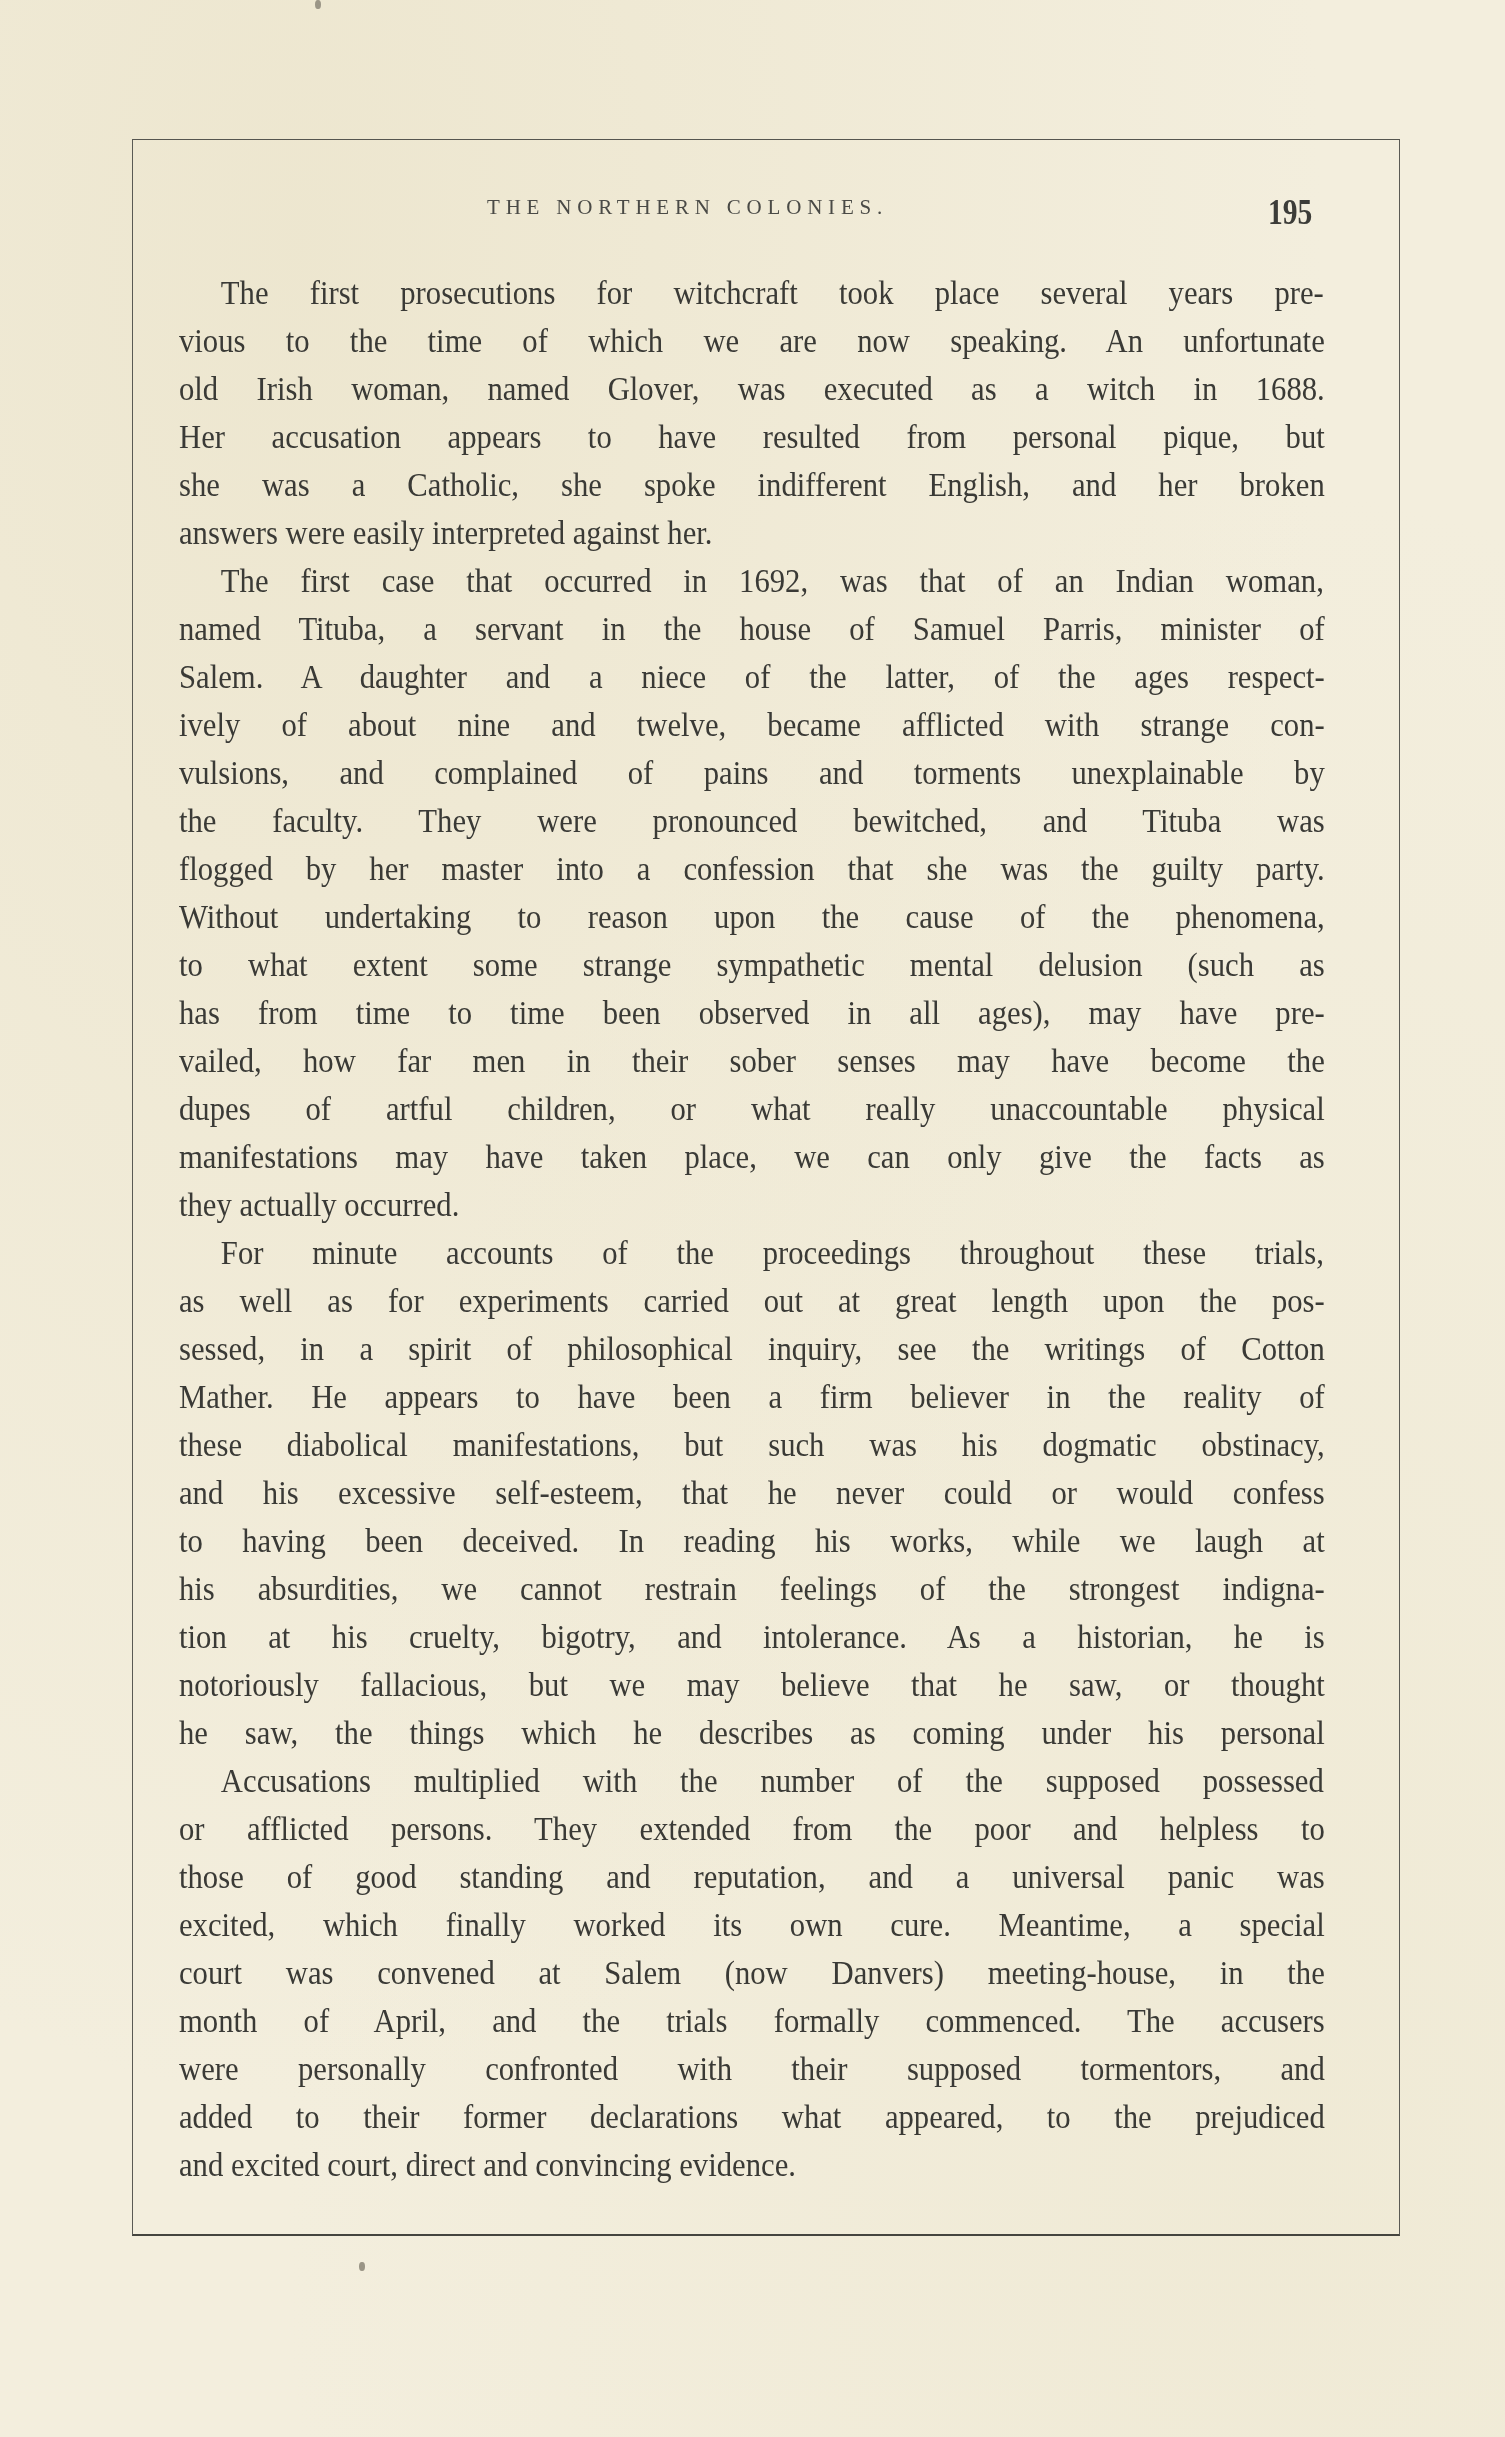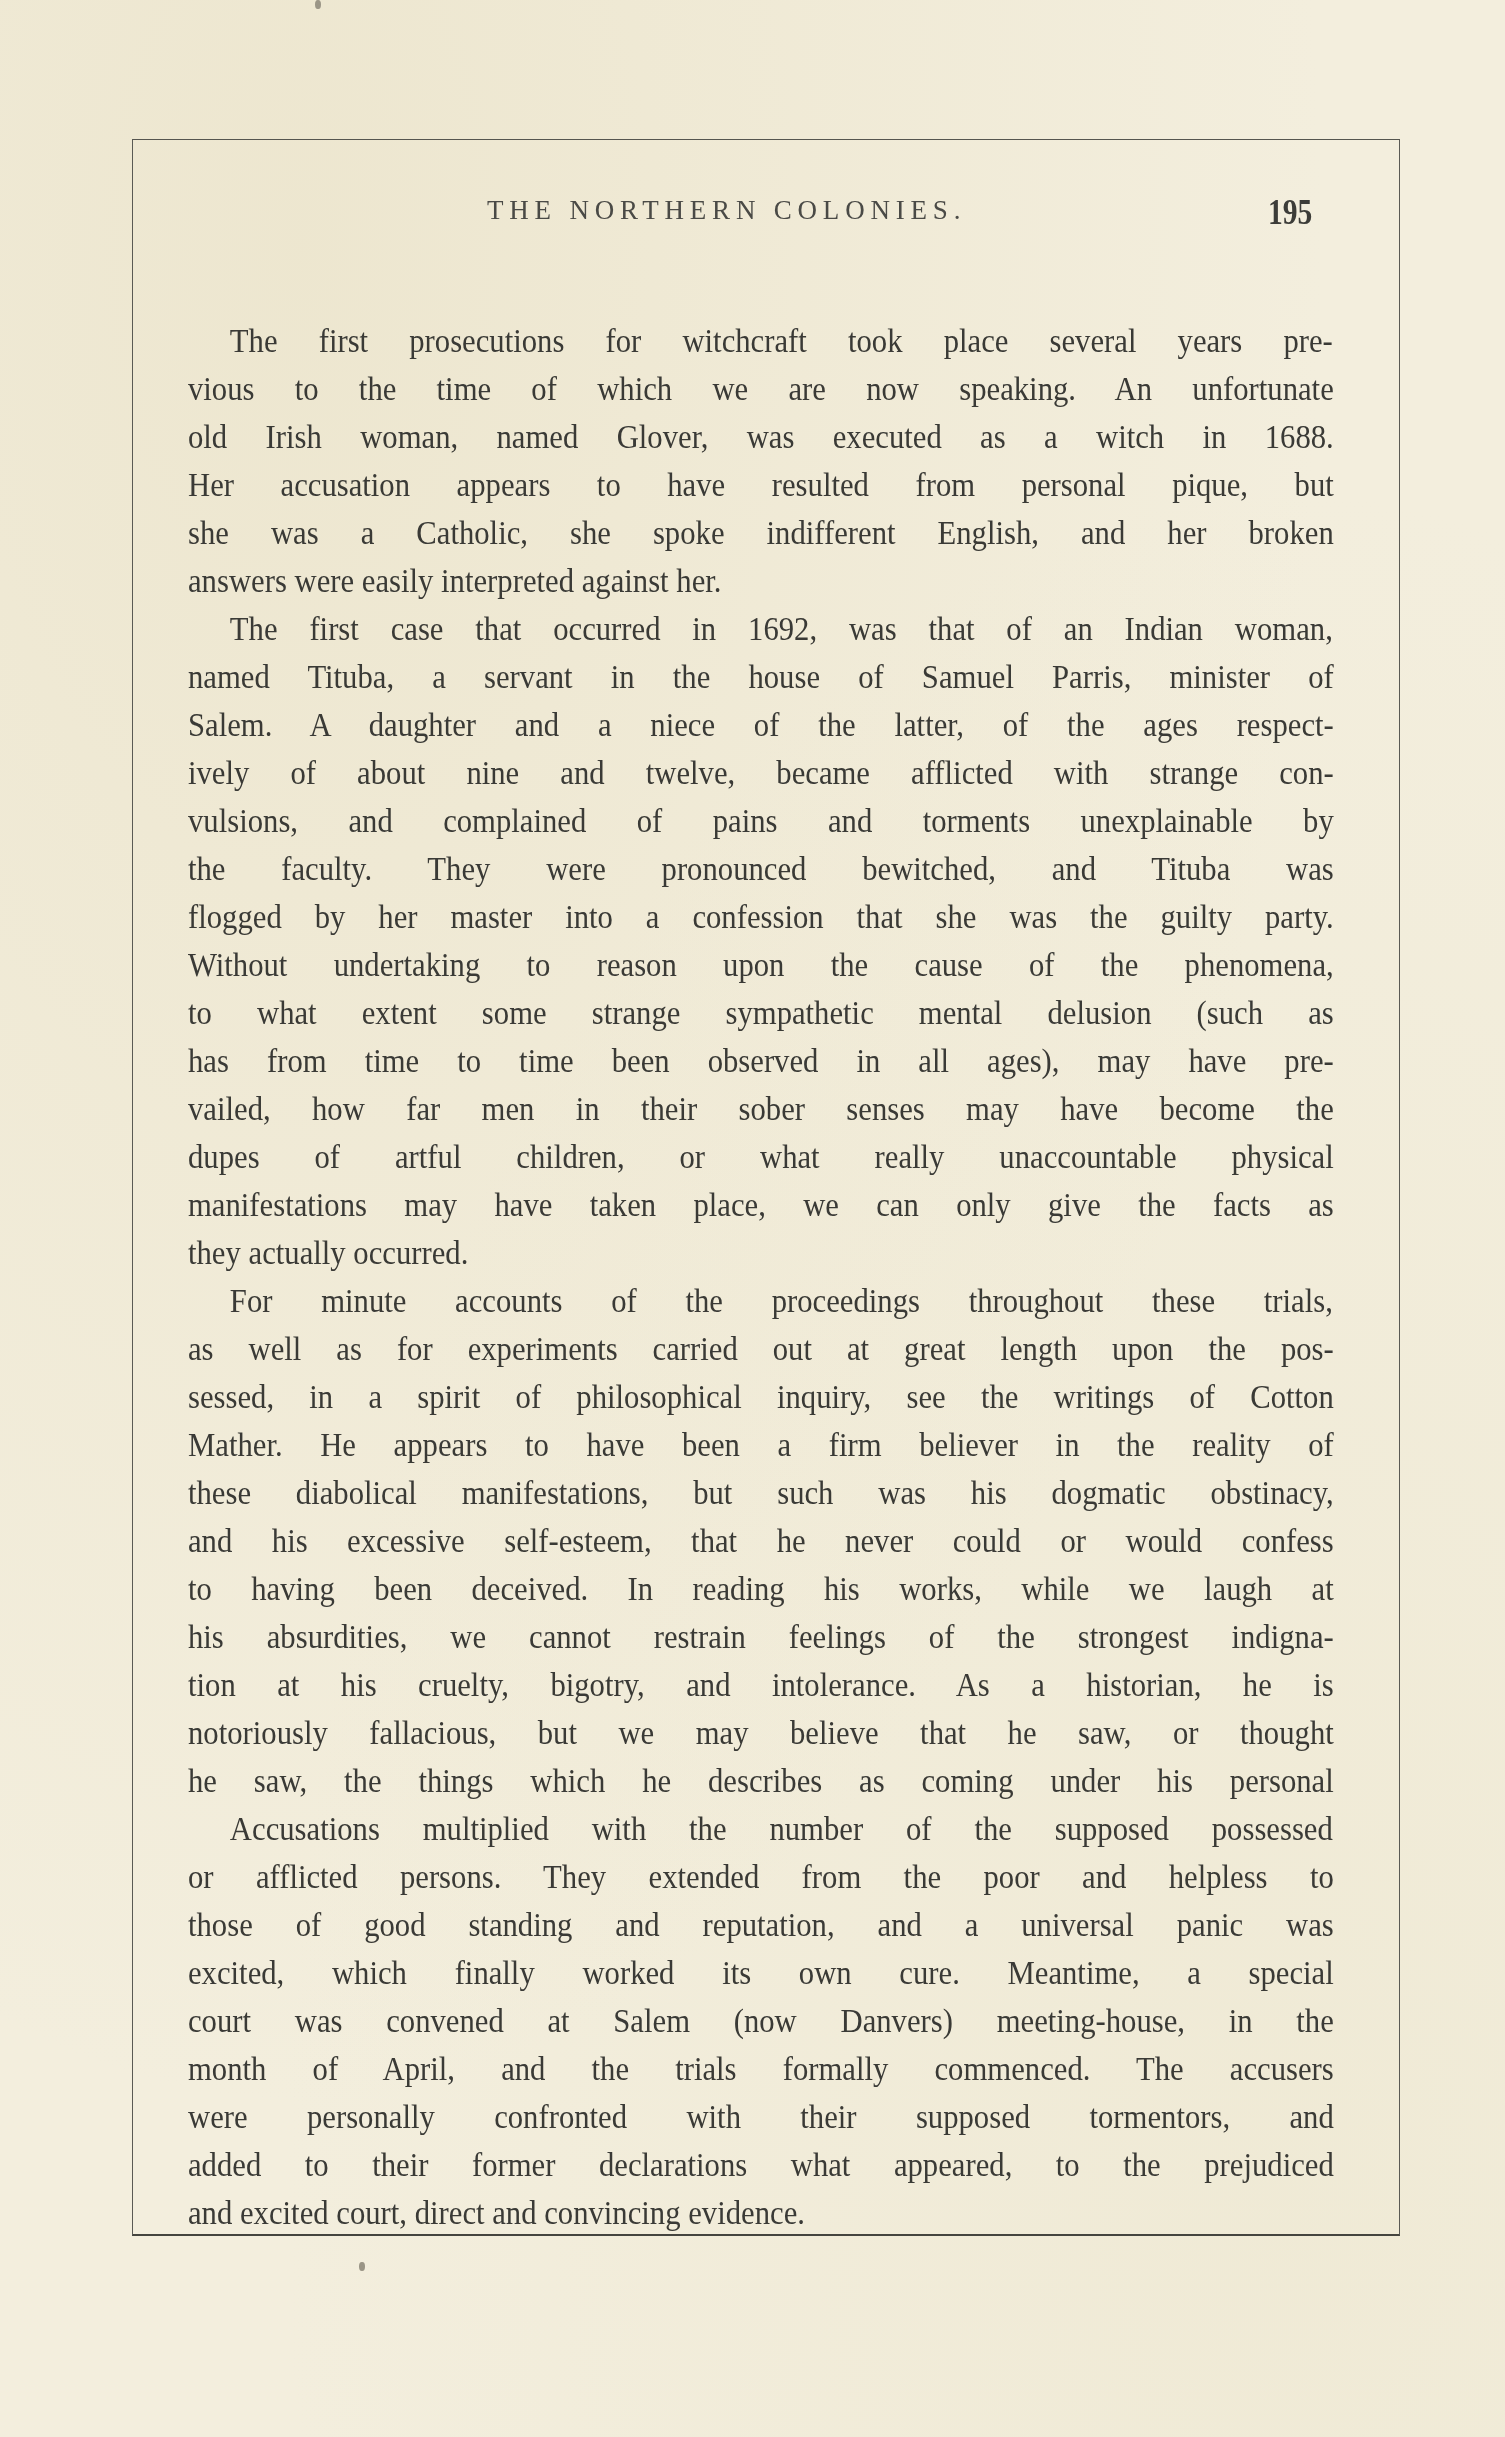--- a/index.html
+++ b/index.html
@@ -40,42 +40,41 @@
       left: 0;
       top: 191px;
       width: 1506px;
       height: 41px;
     }
     .running-title {
       position: absolute;
       left: 487px;
       top: 3.8px;
       font-family: "Liberation Serif", "DejaVu Serif", serif;
-      font-size: 27px;
+      font-size: 21px;
       letter-spacing: 5.8px;
       color: #4a4a46;
       white-space: nowrap;
     }
     .page-number {
       position: absolute;
       left: 1268px;
       top: 0px;
       font-family: "Liberation Serif", "DejaVu Serif", serif;
       font-size: 36px;
       font-weight: bold;
       color: #3c3c38;
       transform: scaleX(0.82);
       transform-origin: left top;
     }
     .body-text {
       position: absolute;
-      left: 188px;
+      left: 179px;
       top: 269px;
       width: 1145px;
-      margin-top: 48px;
     }
     .line {
       height: 48px;
       line-height: 48px;
       font-family: "Liberation Serif", "DejaVu Serif", serif;
       font-size: 33px;
       color: #3a3a36;
       white-space: nowrap;
       text-align: justify;
       text-align-last: justify;

